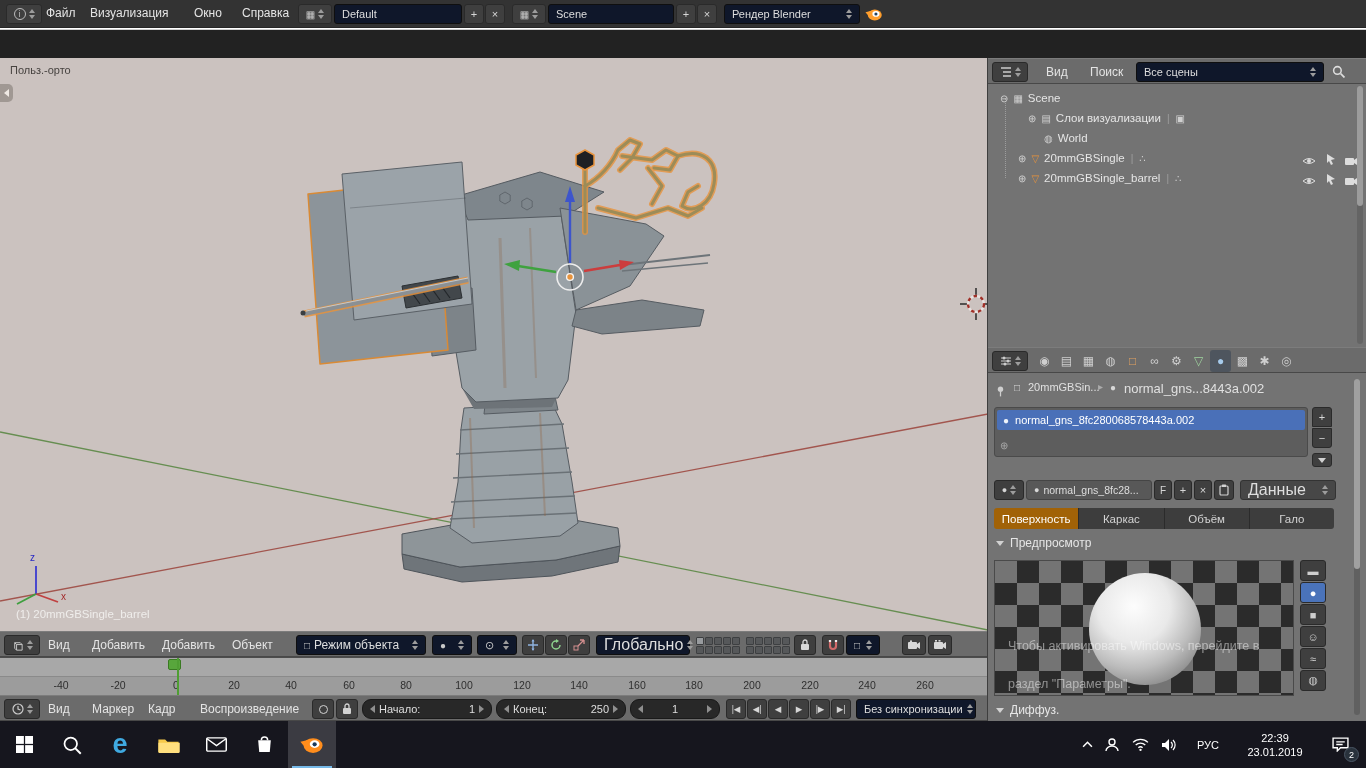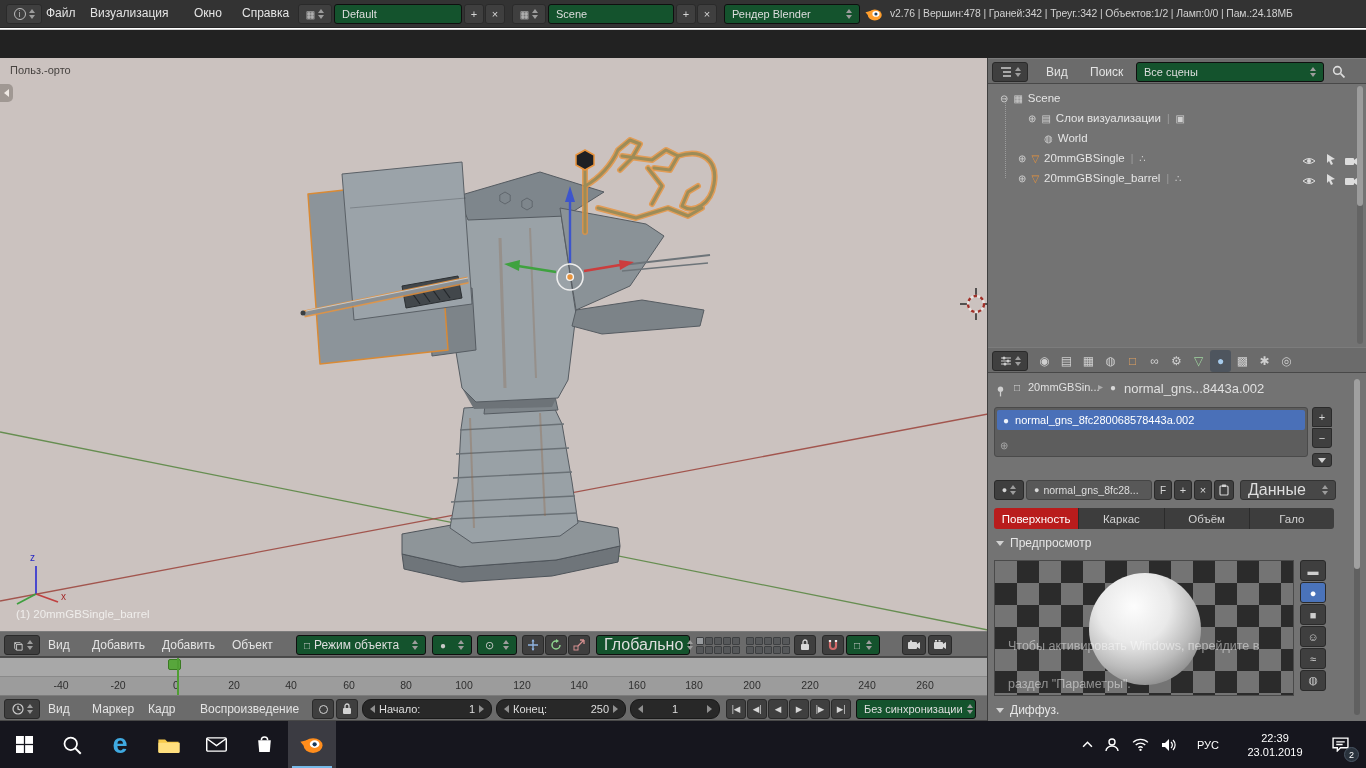--- a/index.html
+++ b/index.html
@@ -3,41 +3,41 @@
 <meta charset="utf-8">
 <style>
   html,body{margin:0;padding:0;background:#222}
   *{box-sizing:border-box}
   #root{position:relative;width:1366px;height:768px;overflow:hidden;font-family:"Liberation Sans",sans-serif;cursor:default}
   .a{position:absolute}
   .flex{display:flex;align-items:center}
   .menu{position:absolute;top:0;font-size:12px;color:#e4e4e4;line-height:26px}
   .fld{display:flex;align-items:center;gap:4px;background:#282828;border:1px solid #191919;border-radius:9px;height:20px;padding:0 7px;color:#dedede;font-size:11px;white-space:nowrap}
   .sqr{border-radius:3px}
-  .dark{background:#14532d;border-color:#0f0f0f}
+  .dark{background:#0f172a;border-color:#0f0f0f}
   .btn{display:flex;align-items:center;justify-content:center;background:#3f3f3f;border:1px solid #2a2a2a;border-radius:3px;color:#d6d6d6;font-size:11px}
   .chev{display:flex;flex-direction:column;gap:2px;margin-left:auto}
   .chev i{display:block;width:0;height:0;border-left:3px solid transparent;border-right:3px solid transparent}
   .chev .u{border-bottom:4px solid #9d9d9d}
   .chev .d{border-top:4px solid #9d9d9d}
   .arl{width:0;height:0;border-top:4px solid transparent;border-bottom:4px solid transparent;border-right:5px solid #8f8f8f}
   .arr{width:0;height:0;border-top:4px solid transparent;border-bottom:4px solid transparent;border-left:5px solid #8f8f8f}
   .trid{width:0;height:0;border-left:4px solid transparent;border-right:4px solid transparent;border-top:5px solid #d2d2d2}
   .hdr{background:#6b6b6b;border-top:1px solid #7c7c7c;border-bottom:1px solid #484848}
   .tick{position:absolute;top:21px;width:40px;text-align:center;font-size:10.5px;color:#2f2f2f}
   .tab{position:absolute;top:2px;width:21px;height:22px;display:flex;align-items:center;justify-content:center;font-size:12px;color:#cfcfcf;border-radius:3px}
   .tab.act{background:#4e555e;color:#a6cbec}
   .lsq{width:8px;height:8px;background:#56585a;border:1px solid #3d3f41;border-radius:1px}
   .lsq.on{background:#989b9e}
   .orow{position:absolute;height:20px;display:flex;align-items:center;font-size:11.5px;color:#e5e5e5;white-space:nowrap}
   .oi{font-size:10px;color:#d0d0d0;margin-right:5px}
   .typebtn{flex:1;display:flex;align-items:center;justify-content:center;height:21px;background:#3d3d3d;color:#d3d3d3;font-size:11.5px;border-right:1px solid #2b2b2b}
   .typebtn:first-child{border-radius:3px 0 0 3px}
   .typebtn:last-child{border-radius:0 3px 3px 0;border-right:none}
-  .typebtn.act{background:#b91c1c;color:#fff}
+  .typebtn.act{background:#a16207;color:#fff}
   .pbtn{width:26px;height:21px;display:flex;align-items:center;justify-content:center;background:#3f3f3f;border:1px solid #2a2a2a;border-radius:3px;color:#cfcfcf;font-size:11px;margin-bottom:1px}
   .pbtn.act{background:#4a73ba;color:#fff}
   .pb{width:20px;height:20px;margin-right:1px;font-size:8.5px}
   .tbtn{position:absolute;top:0;width:48px;height:47px;display:flex;align-items:center;justify-content:center}
   .phdr{display:flex;align-items:center;gap:6px;font-size:12px;color:#e6e6e6}
   .checker{background:repeating-conic-gradient(#2b2b2b 0% 25%, #747474 0% 50%);background-size:44px 44px}
   .titlebar{background:#fff;display:flex;align-items:center;padding-left:8px;gap:8px;border-bottom:1px solid #cfcfcf}
   .tb-title{font-size:12px;color:#101010}
   .wbtns{margin-left:auto;display:flex;height:100%}
   .wb{width:46px;display:flex;align-items:center;justify-content:center}
@@ -131,21 +131,20 @@
         </span>
     </span>
     <span class="a" style="left:864px;top:8px;display:flex">
       <svg width="20" height="14" viewBox="0 0 22 18">
           <ellipse cx="12" cy="9" rx="9" ry="7" fill="#ff9e2c"></ellipse>
           <ellipse cx="13.5" cy="7.6" rx="4.6" ry="3.6" fill="#fff"></ellipse>
           <circle cx="13.5" cy="7.8" r="2" fill="#23425f"></circle>
           <path d="M3 9 L0 5.5 L8 3.5 Z" fill="#ff9e2c"></path>
         </svg>
     </span>
-    <span class="a" style="left:890px;top:8px;font-size:10.4px;color:#d2d2d2;letter-spacing:-0.1px">v2.76 | Вершин:478 | Граней:342 | Треуг.:342 | Объектов:1/2 | Ламп:0/0 | Пам.:24.18МБ</span>
   </div>
 
   <div class="a" style="left:0;top:58px;width:988px;height:573px;background:#cbc2bf">
     <svg width="988" height="573" viewBox="0 0 988 573" style="display:block">
       <line x1="0" y1="374" x2="988" y2="572" stroke="#55853e" stroke-width="1.3" opacity="0.85"></line>
       <line x1="0" y1="543" x2="988" y2="356" stroke="#9e4a42" stroke-width="1.3" opacity="0.9"></line>
 
       <g stroke-linejoin="round">
 
         <polygon points="402,496 460,509 556,502 620,488 618,504 552,518 462,524 404,511" fill="#6f757a" stroke="#4e545a"></polygon>

